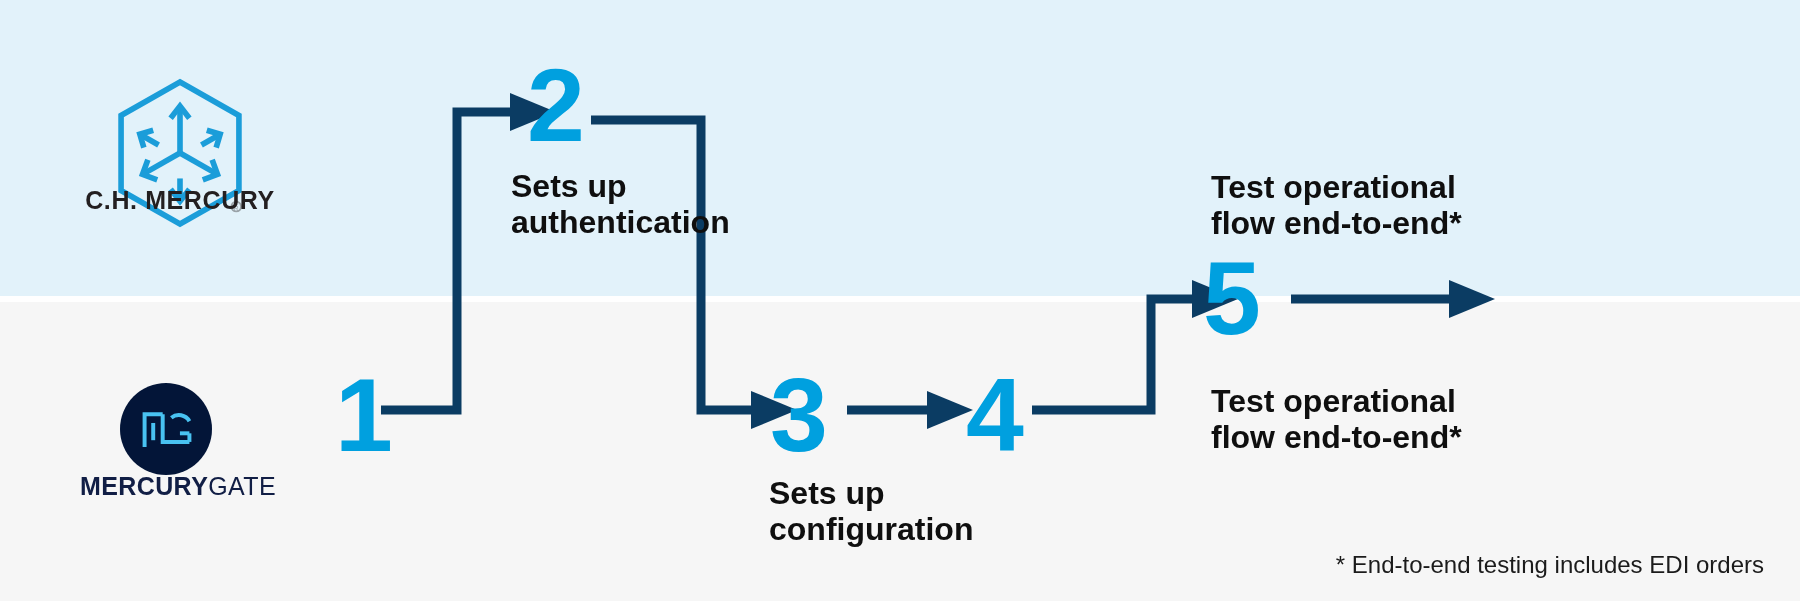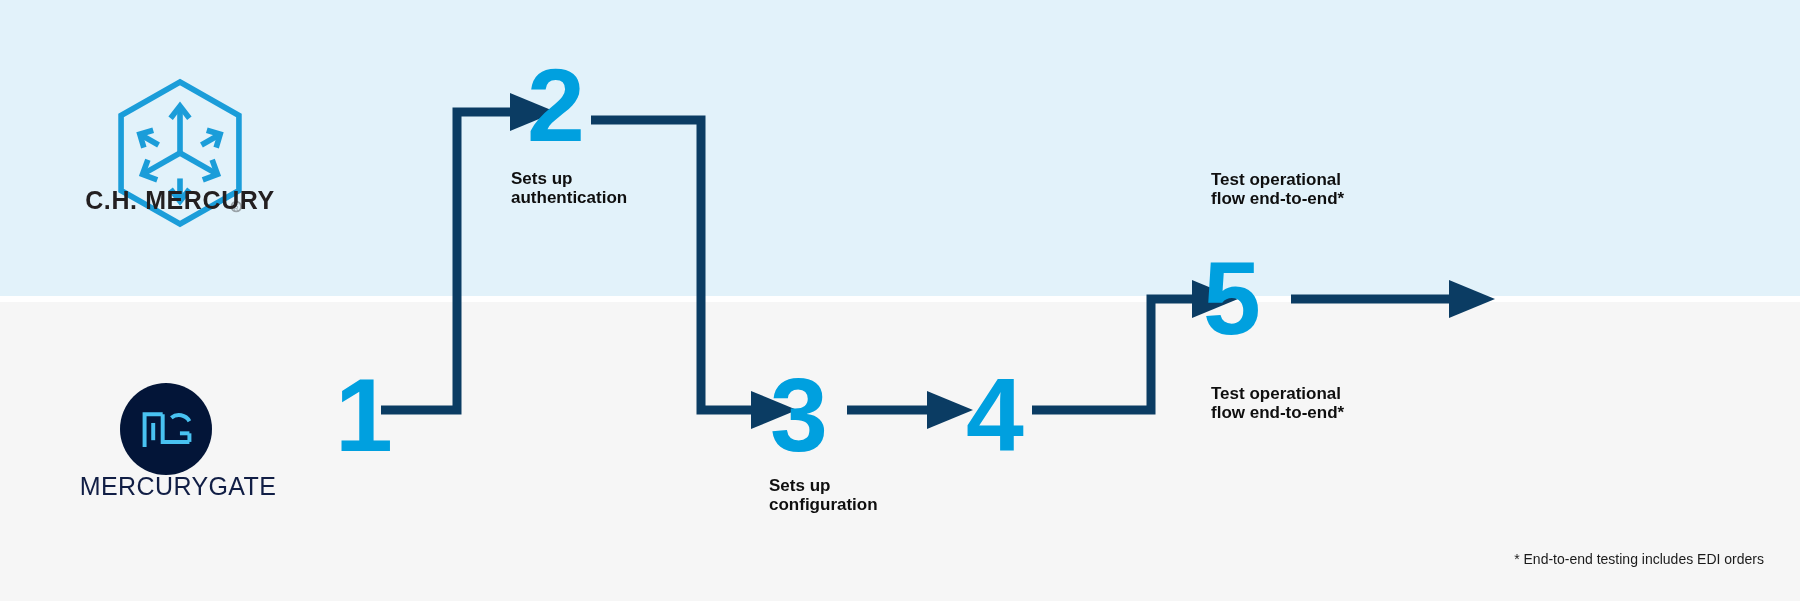--- a/index.html
+++ b/index.html
@@ -84,38 +84,38 @@
   .mg-wordmark {
     position: absolute;
     left: 38px;
     top: 472px;
     width: 280px;
     text-align: center;
     font-size: 25px;
     color: #111e45;
     white-space: nowrap;
   }
-  .mg-wordmark .light { font-weight: 400; letter-spacing: 0.4px; }
+  .mg-wordmark .light { font-weight: 700; letter-spacing: 0.4px; }
   .mg-wordmark .bold  { font-weight: normal; letter-spacing: 0.4px; }
 
   
   .step-num {
     position: absolute;
     font-size: 104px;
     font-weight: bold;
     color: #00a0df;
     line-height: 1;
     letter-spacing: -2px;
     user-select: none;
   }
 
   
   .step-cap {
     position: absolute;
-    font-size: 17px;
+    font-size: 32px;
     font-weight: bold;
     color: #0f0f0f;
     line-height: 1.12;
     white-space: pre-line;
   }
 
   
   .golive {
     position: absolute;
     left: 1498px;
@@ -126,21 +126,21 @@
     line-height: 1.02;
     letter-spacing: -1px;
     white-space: pre-line;
   }
 
   
   .footnote {
     position: absolute;
     right: 36px;
     top: 551px;
-    font-size: 14px;
+    font-size: 24px;
     font-weight: 400;
     color: #1b1b1b;
     white-space: nowrap;
   }
 </style>
 </head>
 <body>
 
 <div id="canvas">
 

